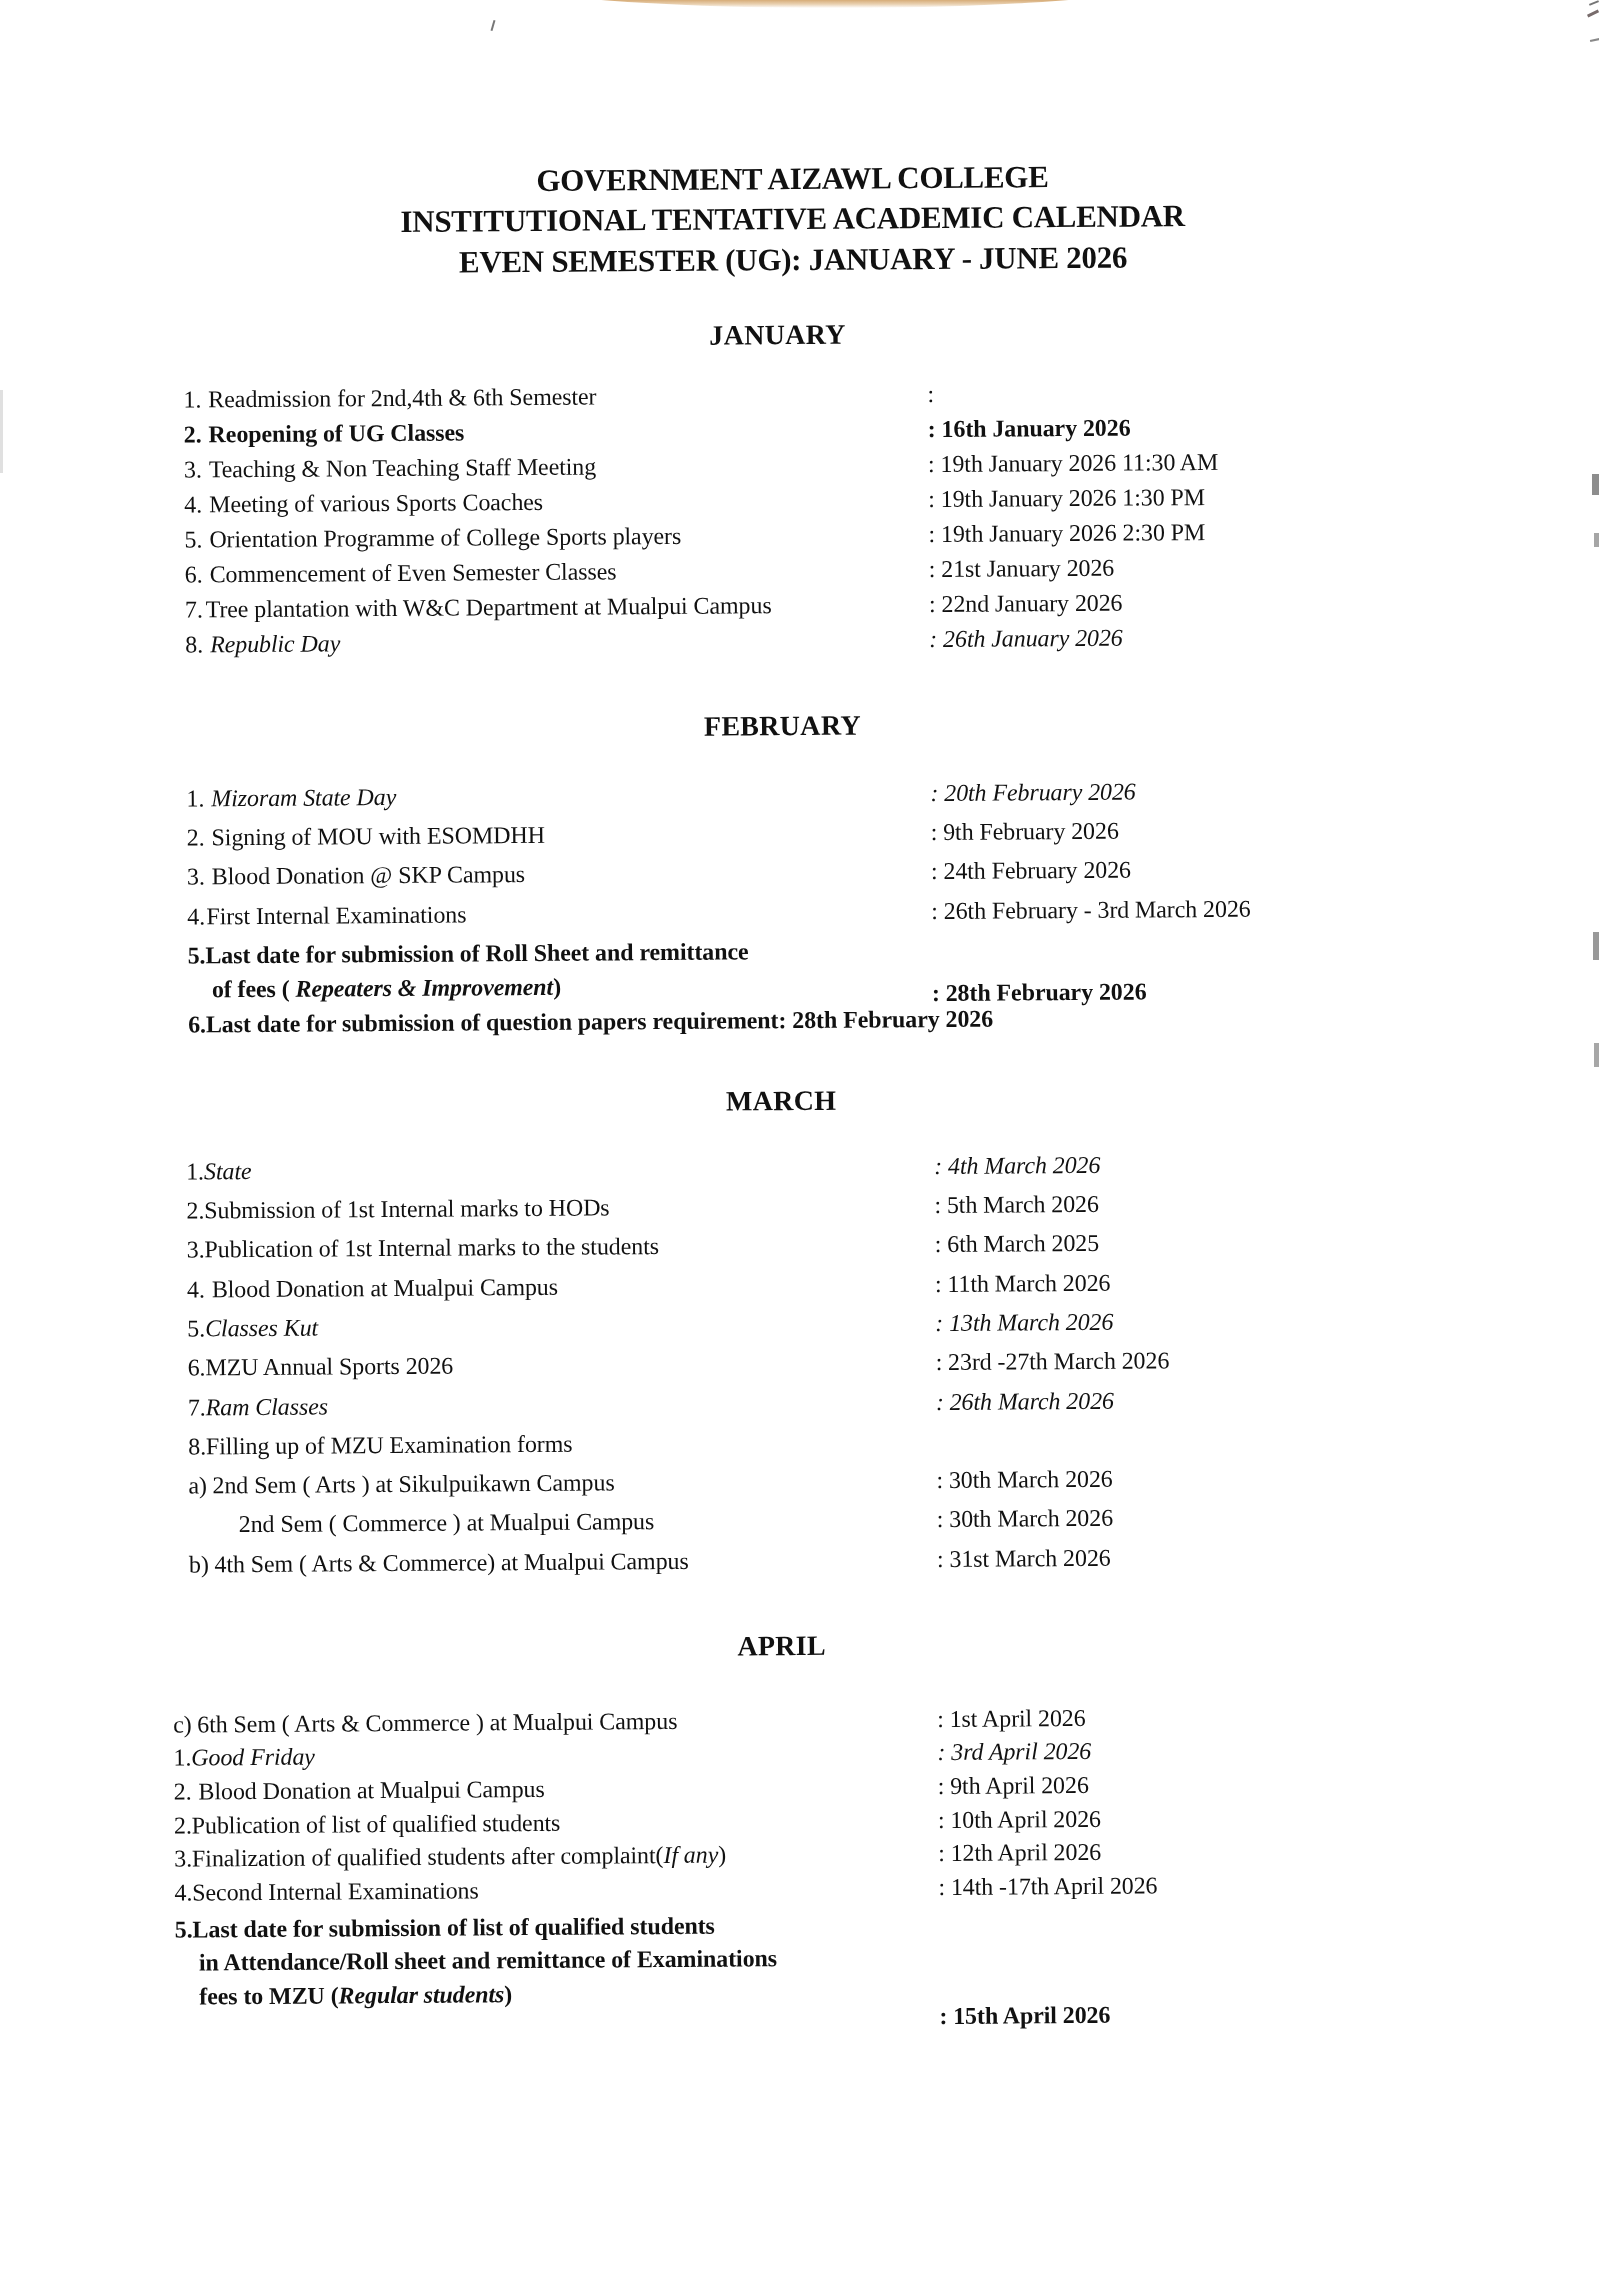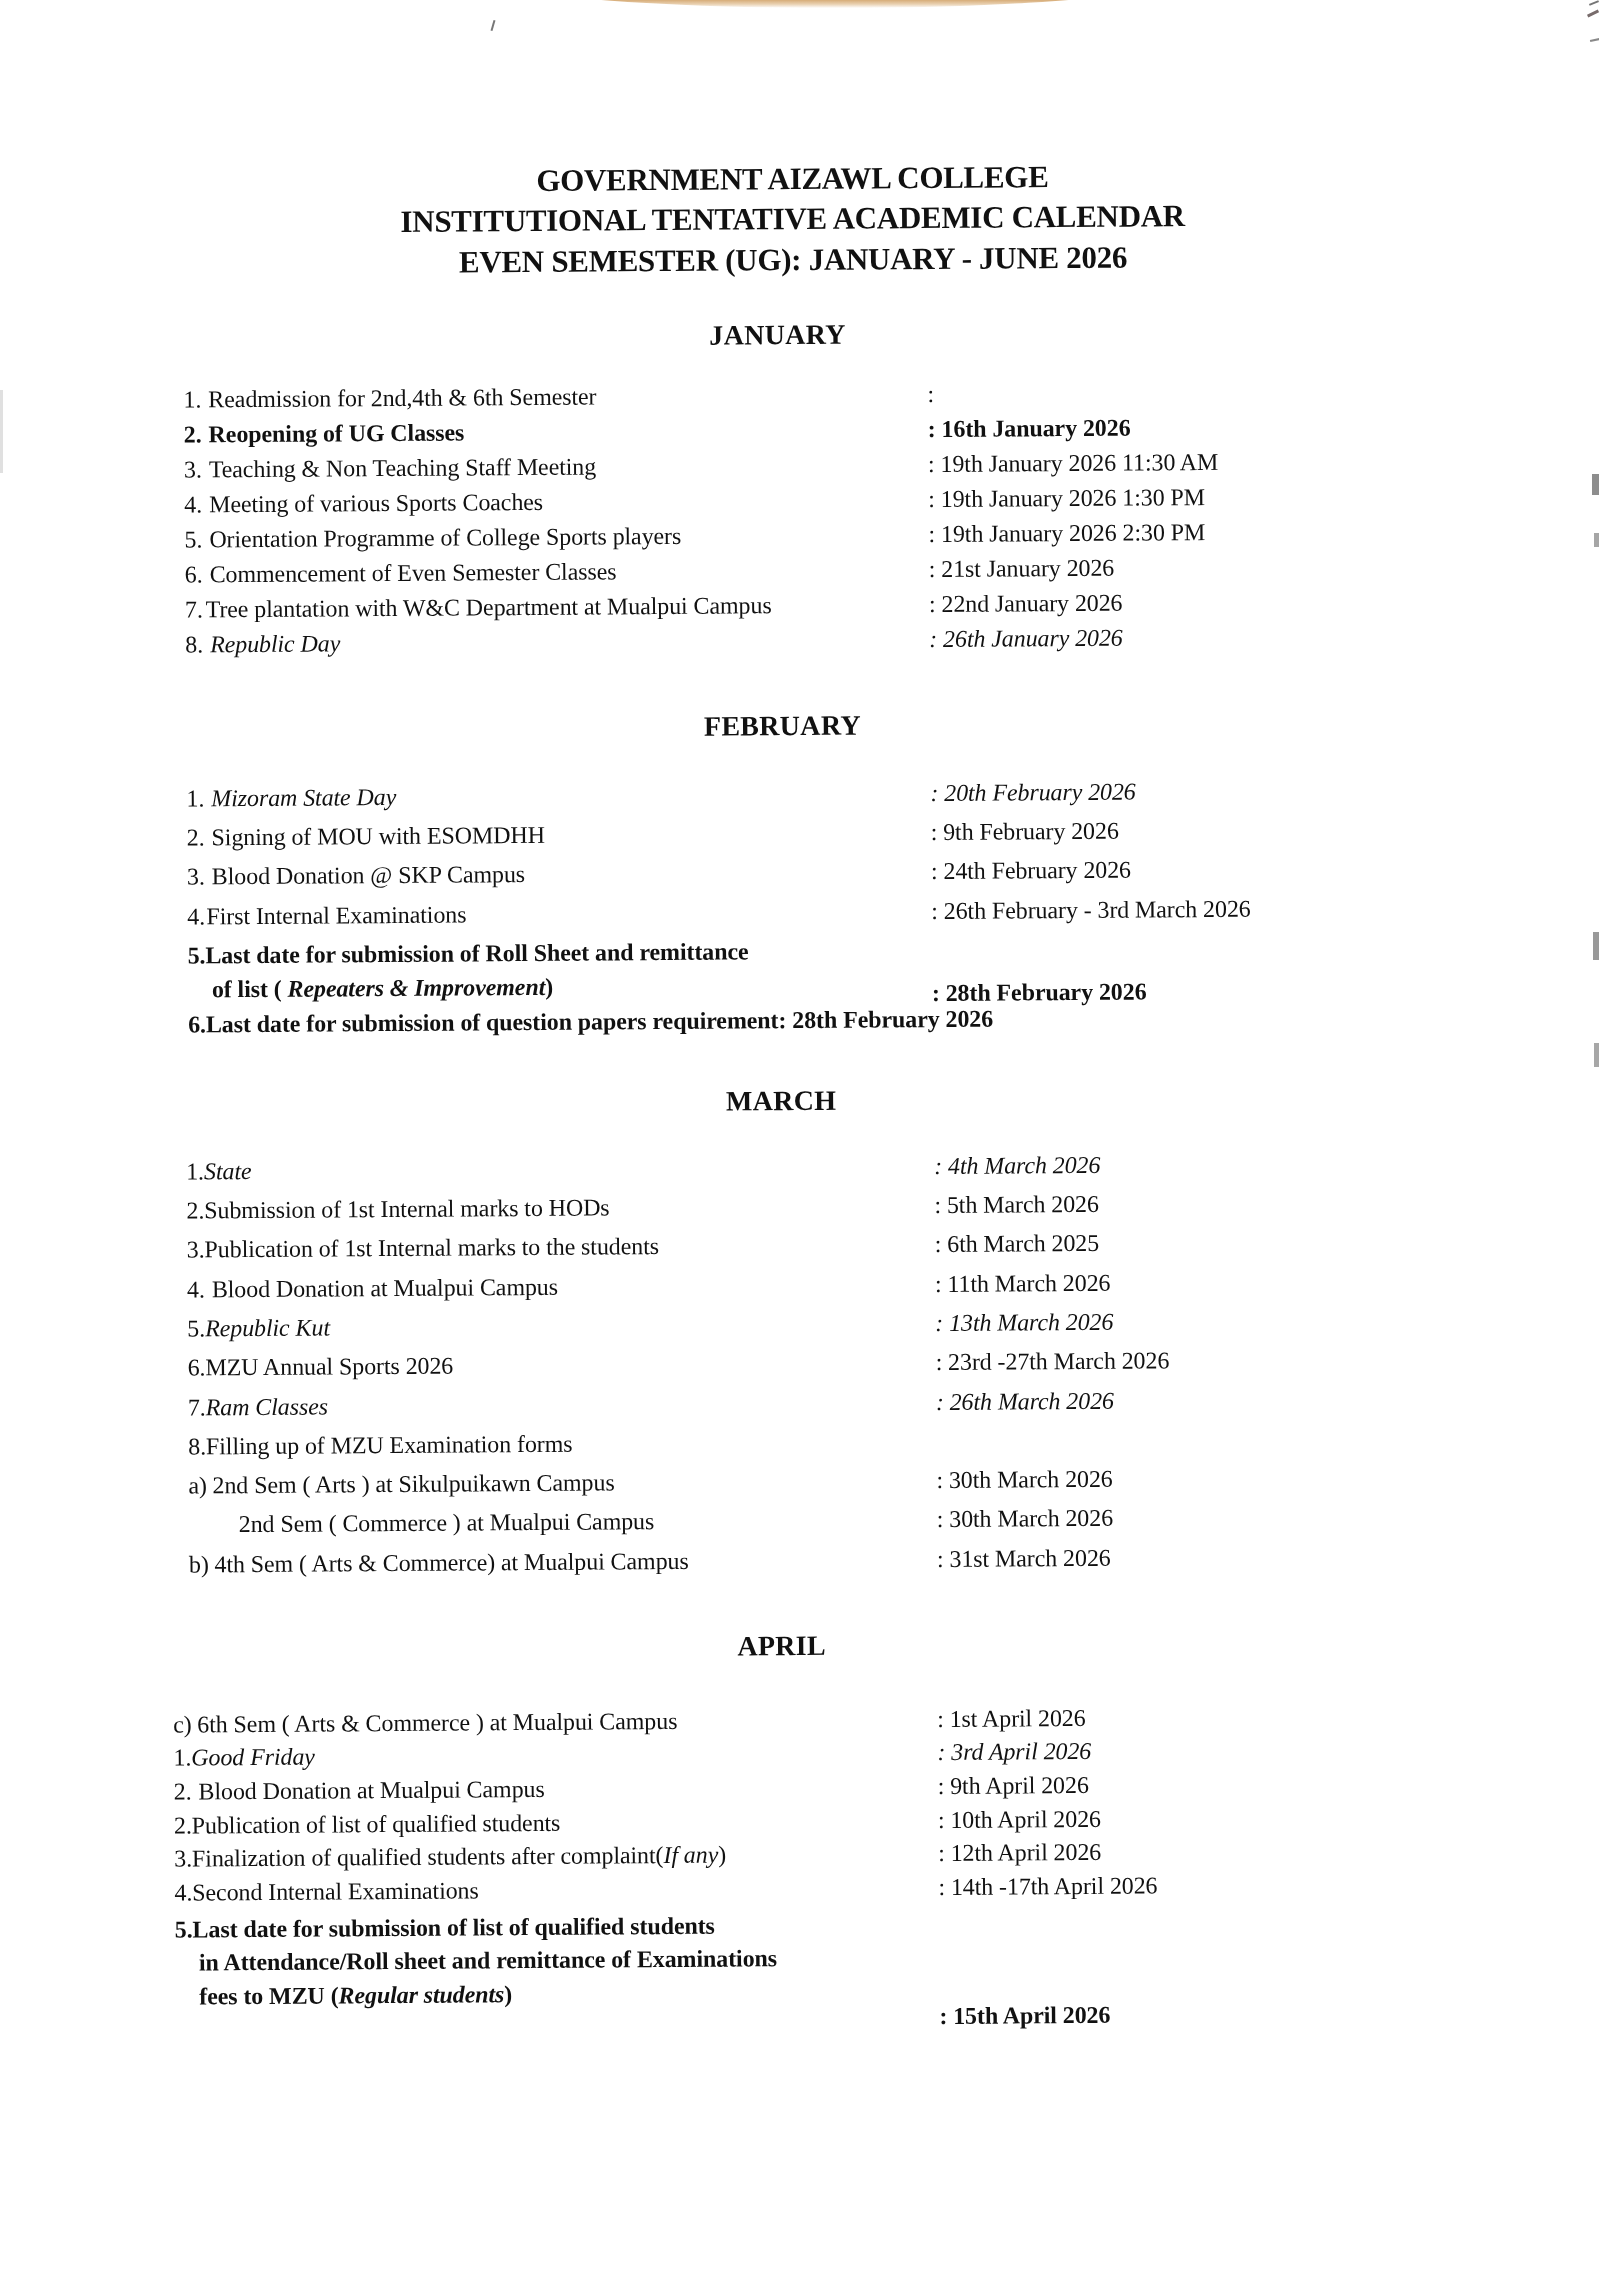--- a/index.html
+++ b/index.html
@@ -319,21 +319,21 @@
         <span class="label">4.</span>
         <span class="label" style="padding-left:1.4px">First Internal Examinations</span>
         <span class="date">: 26th February - 3rd March 2026</span>
       </div>
 
       <div class="row cont bold">
         <span class="label">
           <span>5.</span><span>Last date for submission of Roll Sheet and remittance</span>
         </span>
         <span class="label indent">
-          <span>of list ( </span><span class="bi">Repeaters &amp; Improvement</span><span>)</span>
+          <span>of fees ( </span><span class="bi">Repeaters &amp; Improvement</span><span>)</span>
         </span>
         <span class="date-inline" style="top:43px">: 28th February 2026</span>
       </div>
 
       <div class="row runon bold" style="margin-top:9.7px">
         <span class="label">
           <span>6.</span><span>Last date for submission of question papers requirement</span><span>: 28th February 2026</span>
         </span>
       </div>
 
@@ -364,21 +364,21 @@
       </div>
 
       <div class="row loose">
         <span class="label">4.</span>
         <span class="label" style="padding-left:7px">Blood Donation at Mualpui Campus</span>
         <span class="date">: 11th March 2026</span>
       </div>
 
       <div class="row ital loose">
         <span class="label" style="font-style:normal">5.</span>
-        <span class="label">Republic Kut</span>
+        <span class="label">Classes Kut</span>
         <span class="date">:  13th March 2026</span>
       </div>
 
       <div class="row loose">
         <span class="label">6.</span>
         <span class="label">MZU Annual Sports 2026</span>
         <span class="date">: 23rd -27th March 2026</span>
       </div>
 
       <div class="row ital loose">

